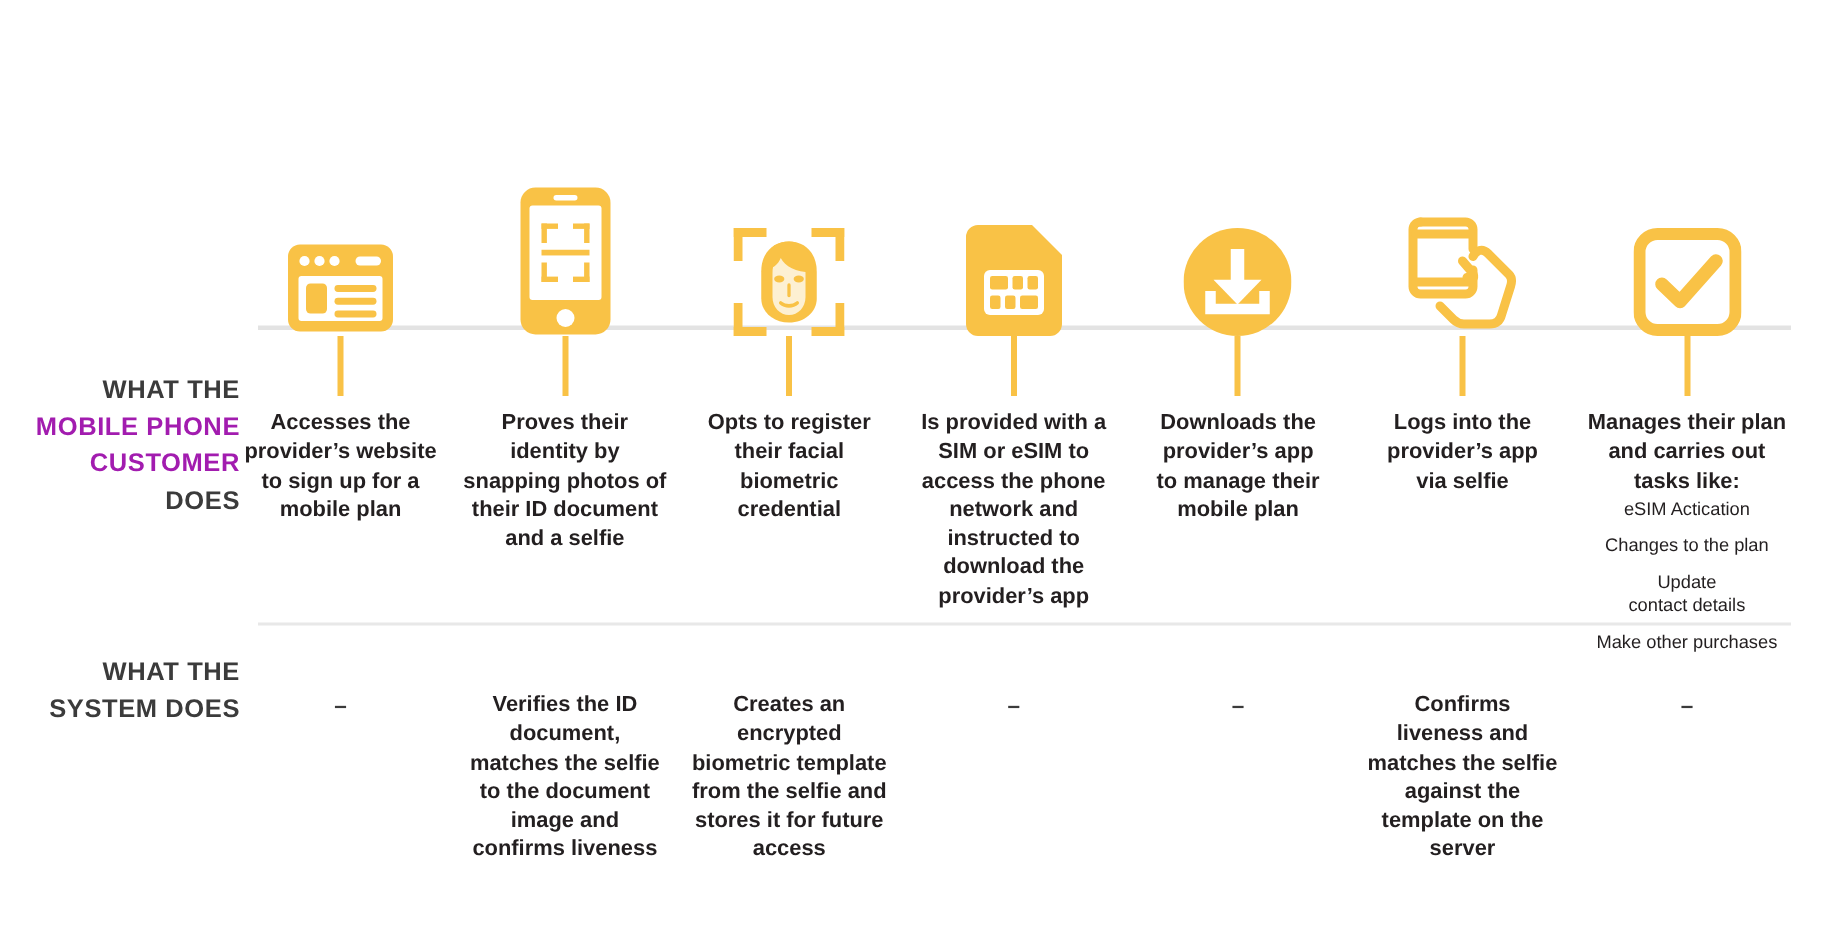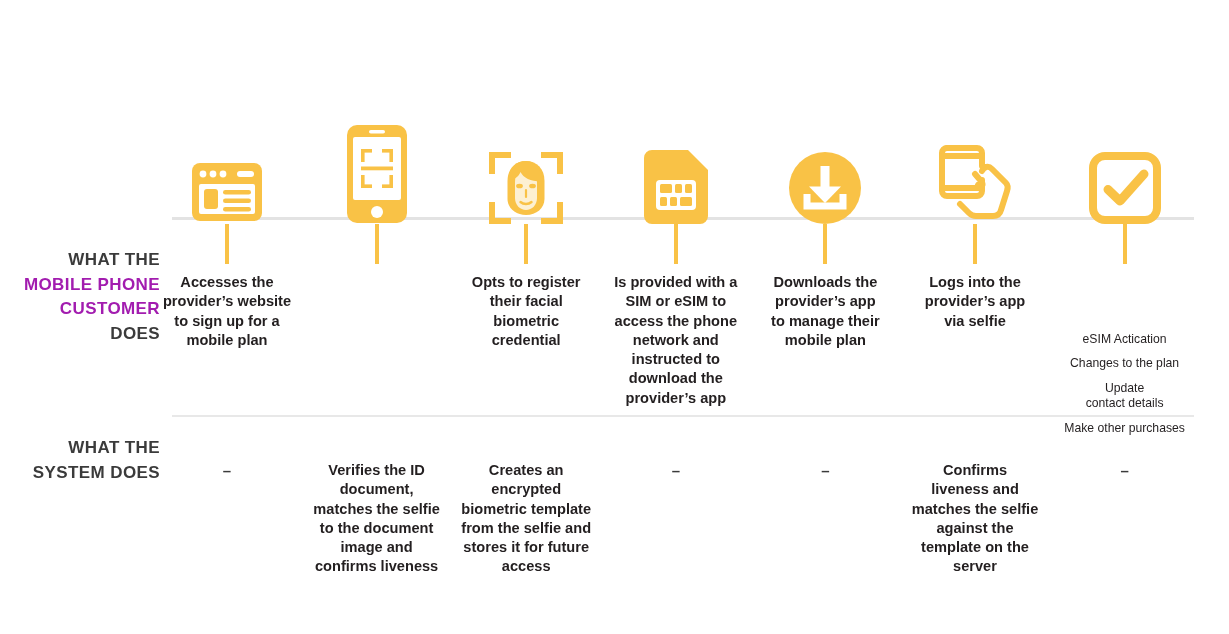--- a/index.html
+++ b/index.html
@@ -182,20 +182,25 @@
               <rect x="36" y="25" width="11" height="3.6"></rect>
           <rect x="15" y="51" width="3.6" height="13"></rect>
               <rect x="15" y="60.4" width="11" height="3.6"></rect>
           <rect x="43.4" y="51" width="3.6" height="13"></rect>
               <rect x="36" y="60.4" width="11" height="3.6"></rect>
           <rect x="15" y="42.5" width="32" height="3.8"></rect>
         </g>
       </svg>
         </div>
         <div class="stem"></div>
+        <div class="cell cell-customer">Proves their
+identity by
+snapping photos of
+their ID document
+and a selfie</div>
         <div class="cell cell-system">Verifies the ID
 document,
 matches the selfie
 to the document
 image and
 confirms liveness</div>
       </div>
       <div class="col" style="left: 451.2px;">
         <div class="icon-box">
           <svg width="74" height="72" viewBox="0 0 74 72">
@@ -298,20 +303,23 @@
 server</div>
       </div>
       <div class="col" style="left: 1049.6px;">
         <div class="icon-box">
           <svg width="72" height="72" viewBox="0 0 72 72">
         <rect x="4" y="4" width="64" height="64" rx="12" fill="none" stroke="#F9C246" stroke-width="8"></rect>
         <path d="M19 37.5 31 49 55 22" fill="none" stroke="#F9C246" stroke-width="9" stroke-linecap="round" stroke-linejoin="round"></path>
       </svg>
         </div>
         <div class="stem"></div>
+        <div class="cell cell-customer">Manages their plan
+and carries out
+tasks like:</div>
         <div class="subtasks" style="left: -3px;">
           <div class="subtask">eSIM Actication</div>
           <div class="subtask">Changes to the plan</div>
           <div class="subtask">Update
 contact details</div>
           <div class="subtask">Make other purchases</div>
         </div>
         <div class="cell cell-system dash">–</div>
       </div>
     </div>

